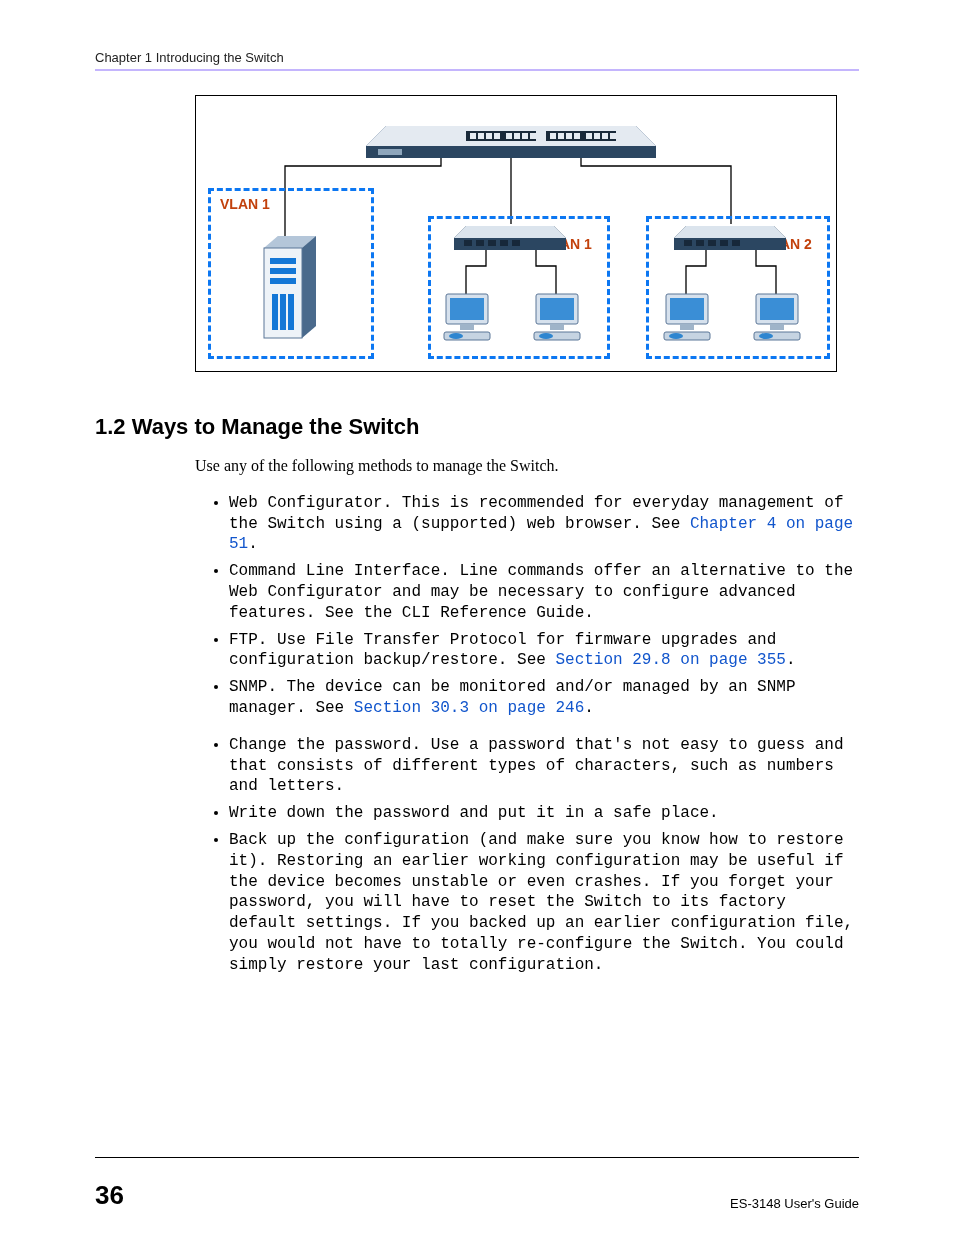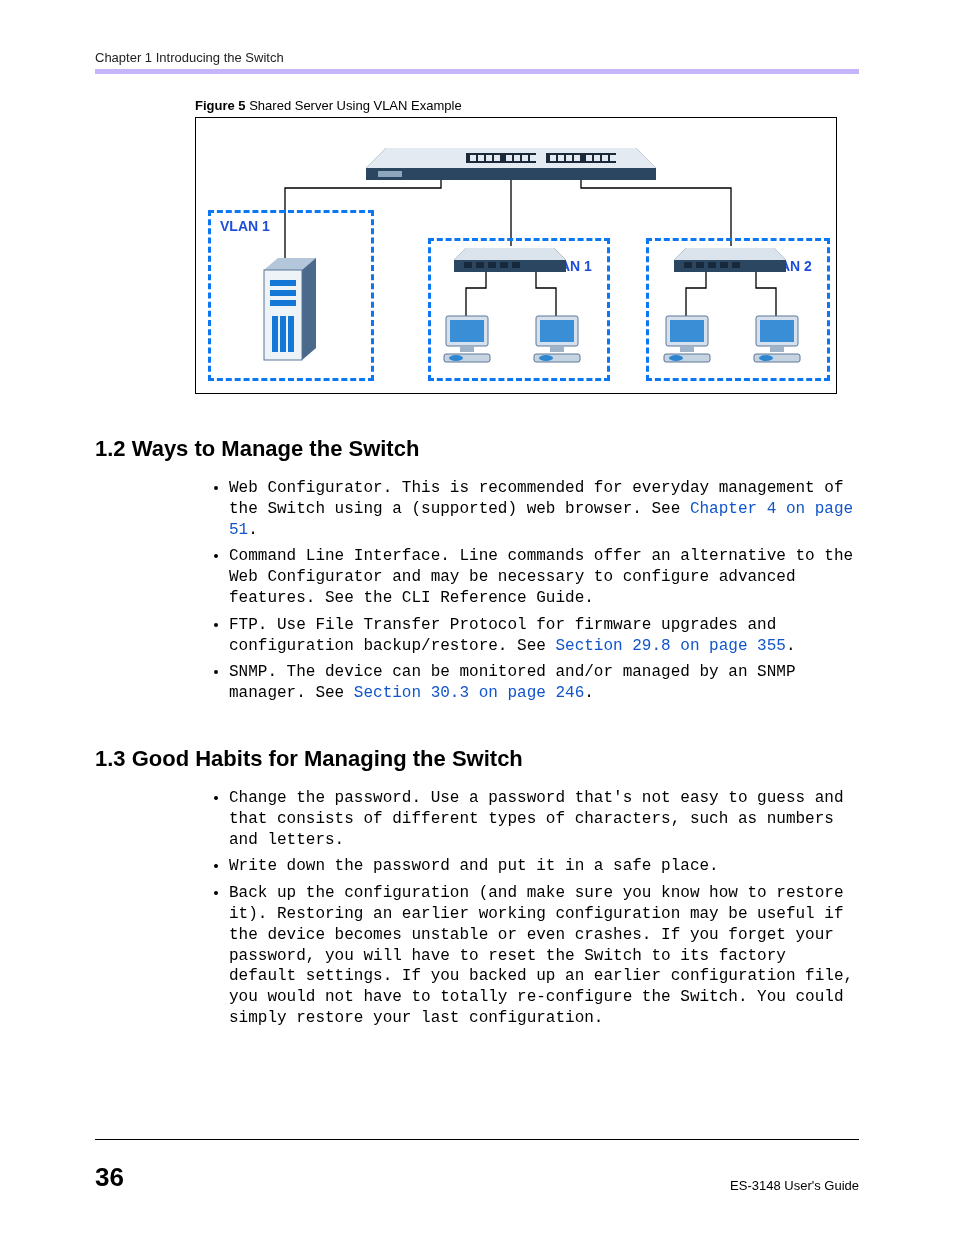--- a/index.html
+++ b/index.html
@@ -16,21 +16,21 @@
   .page {
     padding: 50px 95px 40px 95px;
     box-sizing: border-box;
     height: 100%;
     position: relative;
   }
   .header-line {
     font-family: Arial, Helvetica, sans-serif;
     font-size: 13px;
     color: #222;
-    border-bottom: 5px solid #c4b5fd;
+    border-bottom: 2px solid #c4b5fd;
     padding-bottom: 4px;
     margin-bottom: 24px;
   }
   .figure-caption {
     font-family: Arial, Helvetica, sans-serif;
     font-size: 13px;
     margin-left: 100px;
     margin-bottom: 4px;
   }
   .figure-caption b { font-weight: bold; }
@@ -63,21 +63,21 @@
     font-family: Liberation Mono, monospace;
   }
   ul.body-list li {
     margin-bottom: 6px;
   }
   .link { color: #1155cc; }
   .footer {
     position: absolute;
     left: 95px;
     right: 95px;
-    bottom: 42px;
+    bottom: 24px;
     border-top: 1px solid #000;
     padding-top: 6px;
     display: flex;
     justify-content: space-between;
     align-items: flex-end;
   }
   .page-num {
     font-family: Arial, Helvetica, sans-serif;
     font-weight: bold;
     font-size: 26px;
@@ -92,39 +92,36 @@
   .vlan-box {
     position: absolute;
     border: 3px dashed #0c77f2;
     background: transparent;
   }
   .vlan-label {
     position: absolute;
     font-family: Arial, Helvetica, sans-serif;
     font-weight: bold;
     font-size: 14px;
-    color: #1d4ed8;
+    color: #c2410c;
   }
   svg.fig-lines {
     position: absolute;
     left: 0; top: 0;
     width: 100%; height: 100%;
   }
   .dev { position: absolute; }
 </style>
 </head>
 <body>
 
 <div class="page">
 
   <div class="header-line">Chapter 1 Introducing the Switch</div>
 
-  <div class="figure-caption">
-    <b>Figure 5</b><span>   Shared Server Using VLAN Example</span>
-  </div>
 
   <div class="figure-box">
 
     <svg class="fig-lines" viewBox="0 0 640 275">
       <g stroke="#000" stroke-width="1.3" fill="none">
 
         <path d="M245 58 L245 70 L89 70 L89 155"></path>
         <path d="M315 58 L315 128"></path>
         <path d="M385 58 L385 70 L535 70 L535 128"></path>
 
@@ -251,34 +248,34 @@
         <rect x="4" y="2" width="42" height="30" rx="2" fill="#d6e1ed" stroke="#5a7697"></rect>
         <rect x="8" y="6" width="34" height="22" fill="#3a8ed6"></rect>
         <rect x="18" y="32" width="14" height="6" fill="#9fb4c9"></rect>
         <rect x="2" y="40" width="46" height="8" rx="2" fill="#c6d4e2" stroke="#5a7697"></rect>
         <ellipse cx="14" cy="44" rx="7" ry="3" fill="#2f86d0"></ellipse>
       </svg>
     </div>
   </div>
 
   <div class="section-title">1.2  Ways to Manage the Switch</div>
+  <p class="body-text">Use any of the following methods to manage the Switch.</p>
   <ul class="body-list">
     <li>
       <span>Web Configurator. This is recommended for everyday management of the Switch using a (supported) web browser. See </span><span class="link">Chapter 4 on page 51</span><span>.</span>
     </li>
     <li>Command Line Interface. Line commands offer an alternative to the Web Configurator and may be necessary to configure advanced features. See the CLI Reference Guide.</li>
     <li>
       <span>FTP. Use File Transfer Protocol for firmware upgrades and configuration backup/restore. See </span><span class="link">Section 29.8 on page 355</span><span>.</span>
     </li>
     <li>
       <span>SNMP. The device can be monitored and/or managed by an SNMP manager. See </span><span class="link">Section 30.3 on page 246</span><span>.</span>
     </li>
   </ul>
 
-  <div class="section-title">1.3  Good Habits for Managing the Switch</div>
   <ul class="body-list">
     <li>Change the password. Use a password that's not easy to guess and that consists of different types of characters, such as numbers and letters.</li>
     <li>Write down the password and put it in a safe place.</li>
     <li>Back up the configuration (and make sure you know how to restore it). Restoring an earlier working configuration may be useful if the device becomes unstable or even crashes. If you forget your password, you will have to reset the Switch to its factory default settings. If you backed up an earlier configuration file, you would not have to totally re-configure the Switch. You could simply restore your last configuration.</li>
   </ul>
 
   <div class="footer">
     <div class="page-num">36</div>
     <div class="footer-right">ES-3148 User's Guide</div>
   </div>

